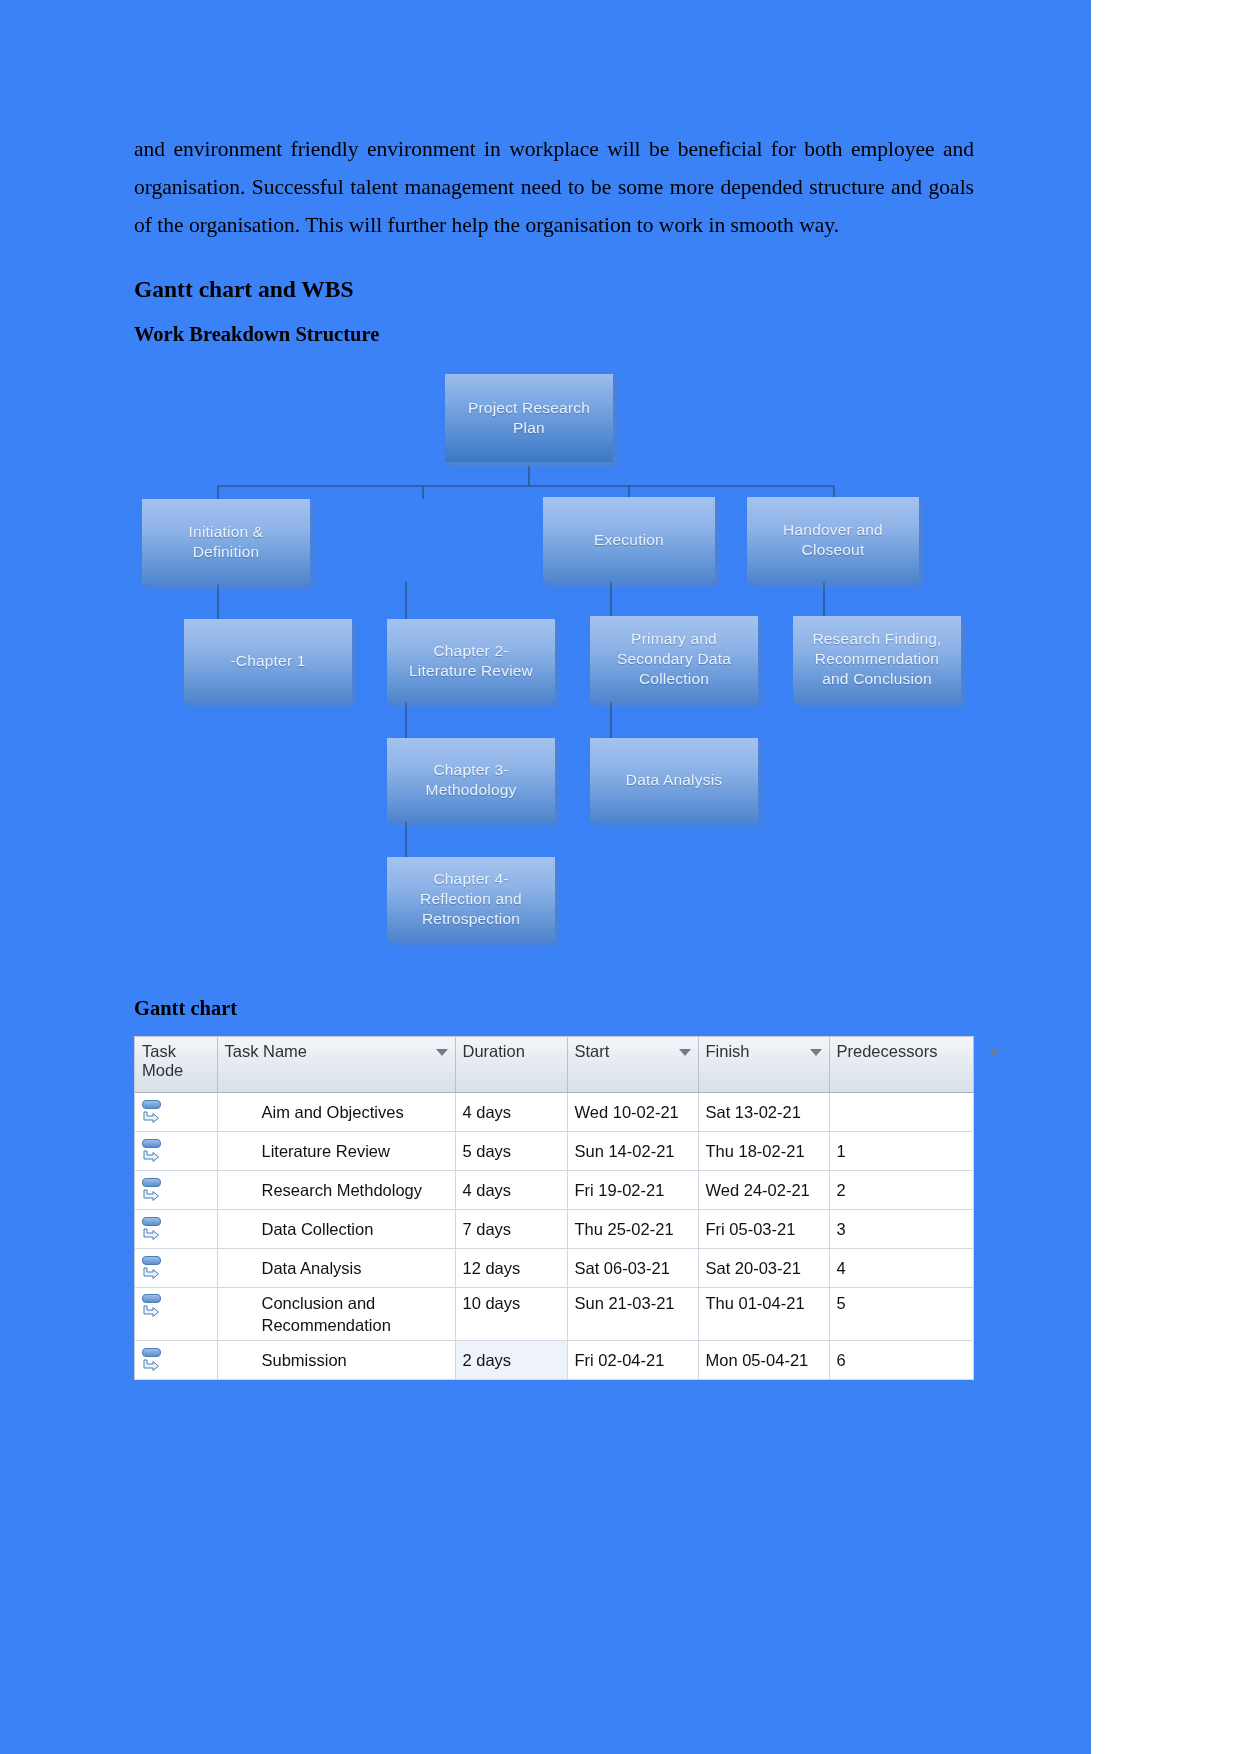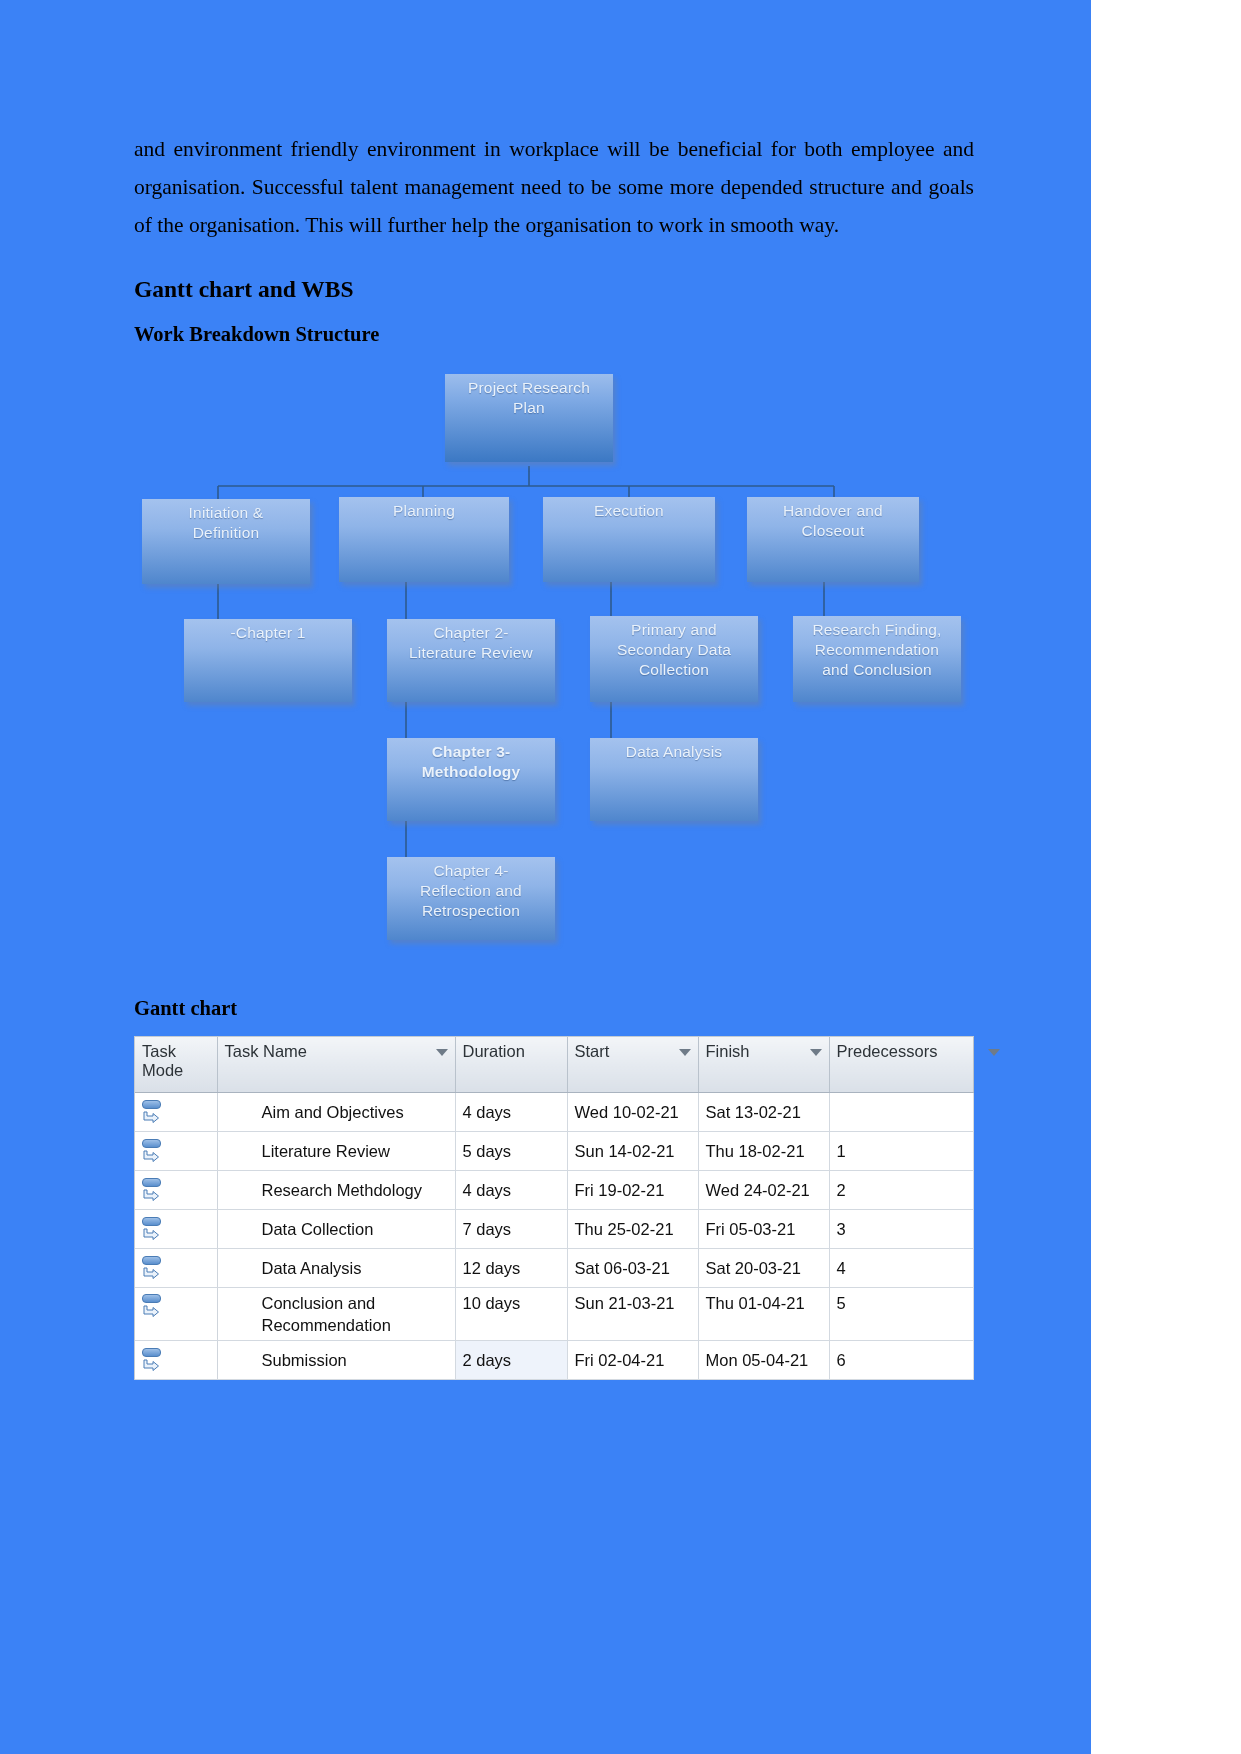--- a/index.html
+++ b/index.html
@@ -71,21 +71,21 @@
     left: 0; top: 0;
     width: 840px;
     height: 600px;
     pointer-events: none;
   }
 
   .node {
     position: absolute;
     box-sizing: border-box;
     display: flex;
-    align-items: flex-start;
+    align-items: center;
     justify-content: center;
     text-align: center;
     color: #eaf2fb;
     font-family: "Liberation Sans", sans-serif;
     font-size: 15.5px;
     line-height: 20px;
     letter-spacing: 0.2px;
     background: linear-gradient(to bottom, #a4c2ee 0%, #8fb4e8 35%, #4f86cd 100%);
     box-shadow: 3px 4px 5px rgba(120,130,145,0.40);
     padding: 4px 12px;
@@ -235,41 +235,38 @@
       </svg>
 
       <div class="node root" style="left:311px; top:8px; width:168px; height:88px;">
         <span>Project Research Plan</span>
       </div>
 
       <div class="node" style="left:8px; top:133px; width:168px; height:85px;">
         <span>Initiation &amp; Definition</span>
       </div>
 
-      <div class="node" style="left:205px; top:131px; width:170px; height:85px;">
-        <span>Planning</span>
-      </div>
 
       <div class="node" style="left:409px; top:131px; width:172px; height:85px;">
         <span>Execution</span>
       </div>
 
       <div class="node" style="left:613px; top:131px; width:172px; height:85px;">
         <span>Handover and Closeout</span>
       </div>
 
       <div class="node" style="left:50px; top:253px; width:168px; height:83px;">
         <span>-Chapter 1</span>
       </div>
 
       <div class="node" style="left:253px; top:253px; width:168px; height:83px;">
         <span>Chapter 2- Literature Review</span>
       </div>
 
-      <div class="node" style="left:253px; top:372px; width:168px; height:83px;font-weight:bold;">
+      <div class="node" style="left:253px; top:372px; width:168px; height:83px;">
         <span>Chapter 3- Methodology</span>
       </div>
 
       <div class="node" style="left:253px; top:491px; width:168px; height:83px;">
         <span>Chapter 4- Reflection and Retrospection</span>
       </div>
 
       <div class="node" style="left:456px; top:250px; width:168px; height:86px;">
         <span>Primary and Secondary Data Collection</span>
       </div>

